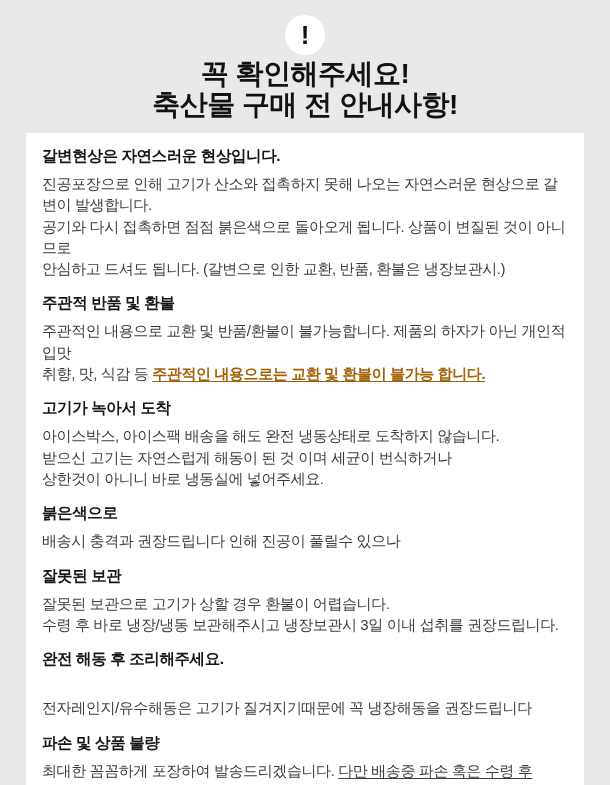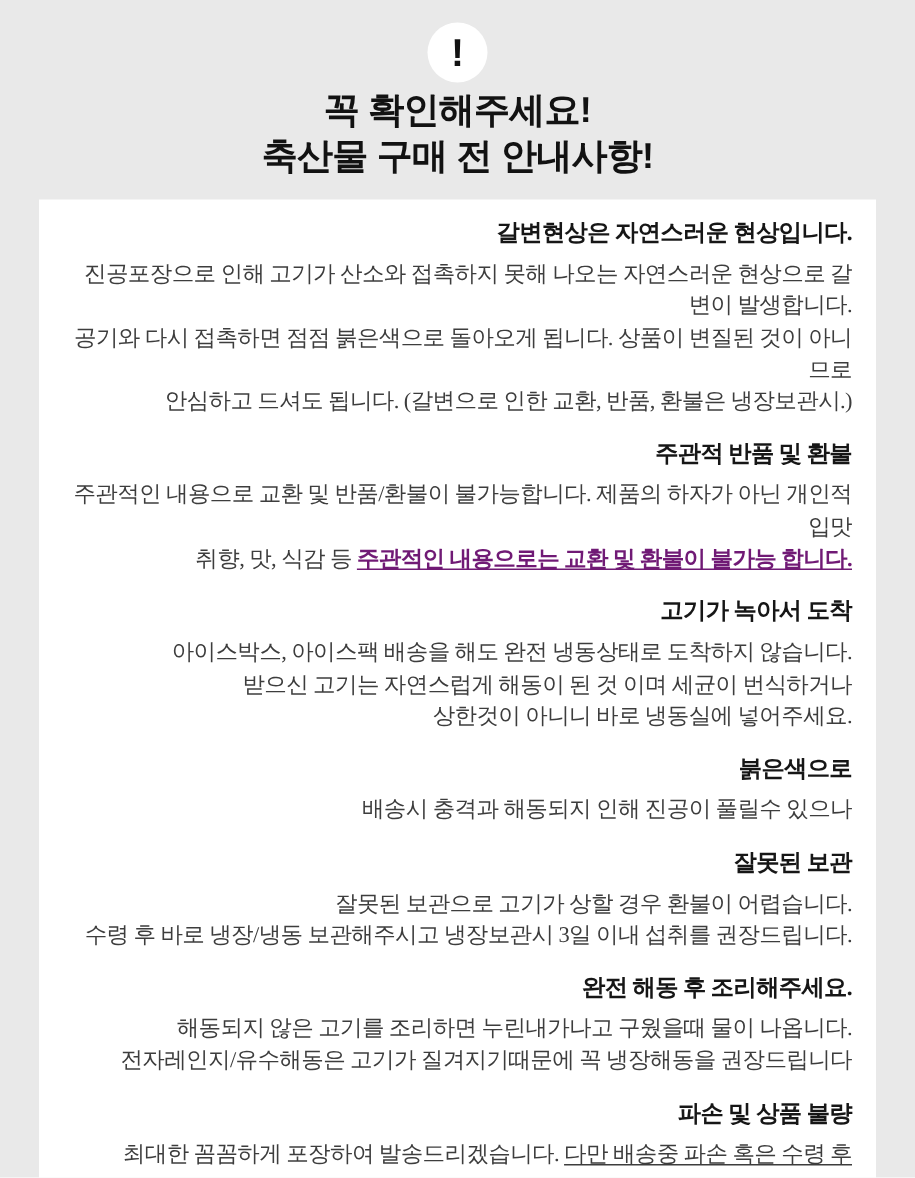--- a/index.html
+++ b/index.html
@@ -21,53 +21,53 @@
     display: inline-flex;
     align-items: center;
     justify-content: center;
     font-size: 26px;
     font-weight: bold;
     color: #121212;
     line-height: 1;
   }
   .main-title {
     margin-top: 3px;
-    font-size: 24px;
+    font-size: 28px;
     font-weight: bold;
     color: #121212;
     line-height: 31px;
     letter-spacing: -0.5px;
   }
 
   .card {
     width: 558px;
     margin: 13px auto 0 auto;
     background: #ffffff;
     padding: 13px 16px 18px 16px;
   }
-  .notice-section { text-align: right; margin-bottom: 14px; font-family: Liberation Serif, serif; }
+  .notice-section { text-align: left; margin-bottom: 14px; }
   .notice-section:last-child { margin-bottom: 0; }
   .section-title {
     font-size: 15.5px;
     font-weight: bold;
     color: #161616;
     line-height: 20px;
     margin-bottom: 7px;
     letter-spacing: -0.4px;
   }
   .section-body {
     font-size: 15px;
     color: #3d3d3d;
     line-height: 21.3px;
     letter-spacing: -0.4px;
   }
   .seg-plain { }
   .seg-underline { text-decoration: underline; text-underline-offset: 2px; }
   .seg-red {
-    color: #701a75;
+    color: #a16207;
     font-weight: bold;
     text-decoration: underline;
     text-underline-offset: 2px;
   }
 </style>
 </head>
 <body>
 
 <div class="page">
   <div class="header">
@@ -89,29 +89,29 @@
         <section class="notice-section">
           <h3 class="section-title">주관적 반품 및 환불</h3>
           <p class="section-body"><span class="seg-plain">주관적인 내용으로 교환 및 반품/환불이 불가능합니다. 제품의 하자가 아닌 개인적 입맛</span><br><span class="seg-plain">취향, 맛, 식감 등 </span><span class="seg-red">주관적인 내용으로는 교환 및 환불이 불가능 합니다.</span></p>
         </section>
         <section class="notice-section">
           <h3 class="section-title">고기가 녹아서 도착</h3>
           <p class="section-body"><span class="seg-plain">아이스박스, 아이스팩 배송을 해도 완전 냉동상태로 도착하지 않습니다.</span><br><span class="seg-plain">받으신 고기는 자연스럽게 해동이 된 것 이며 세균이 번식하거나</span><br><span class="seg-plain">상한것이 아니니 바로 냉동실에 넣어주세요.</span></p>
         </section>
         <section class="notice-section">
           <h3 class="section-title">붉은색으로</h3>
-          <p class="section-body"><span class="seg-plain">배송시 충격과 해동되지 인해 진공이 풀릴수 있으나</span><br></p>
+          <p class="section-body"><span class="seg-plain">배송시 충격과 권장드립니다 인해 진공이 풀릴수 있으나</span><br></p>
         </section>
         <section class="notice-section">
           <h3 class="section-title">잘못된 보관</h3>
           <p class="section-body"><span class="seg-plain">잘못된 보관으로 고기가 상할 경우 환불이 어렵습니다.</span><br><span class="seg-plain">수령 후 바로 냉장/냉동 보관해주시고 냉장보관시 3일 이내 섭취를 권장드립니다.</span></p>
         </section>
         <section class="notice-section">
           <h3 class="section-title">완전 해동 후 조리해주세요.</h3>
-          <p class="section-body"><span class="seg-plain">해동되지 않은 고기를 조리하면 누린내가나고 구웠을때 물이 나옵니다.</span><br><span class="seg-plain">전자레인지/유수해동은 고기가 질겨지기때문에 꼭 냉장해동을 권장드립니다</span></p>
+          <p class="section-body"><br><span class="seg-plain">전자레인지/유수해동은 고기가 질겨지기때문에 꼭 냉장해동을 권장드립니다</span></p>
         </section>
         <section class="notice-section">
           <h3 class="section-title">파손 및 상품 불량</h3>
           <p class="section-body"><span class="seg-plain">최대한 꼼꼼하게 포장하여 발송드리겠습니다. </span><span class="seg-underline">다만 배송중 파손 혹은 수령 후</span><br><br></p>
         </section>
       </div>
   </div>
 </div>
 
 </body></html>

